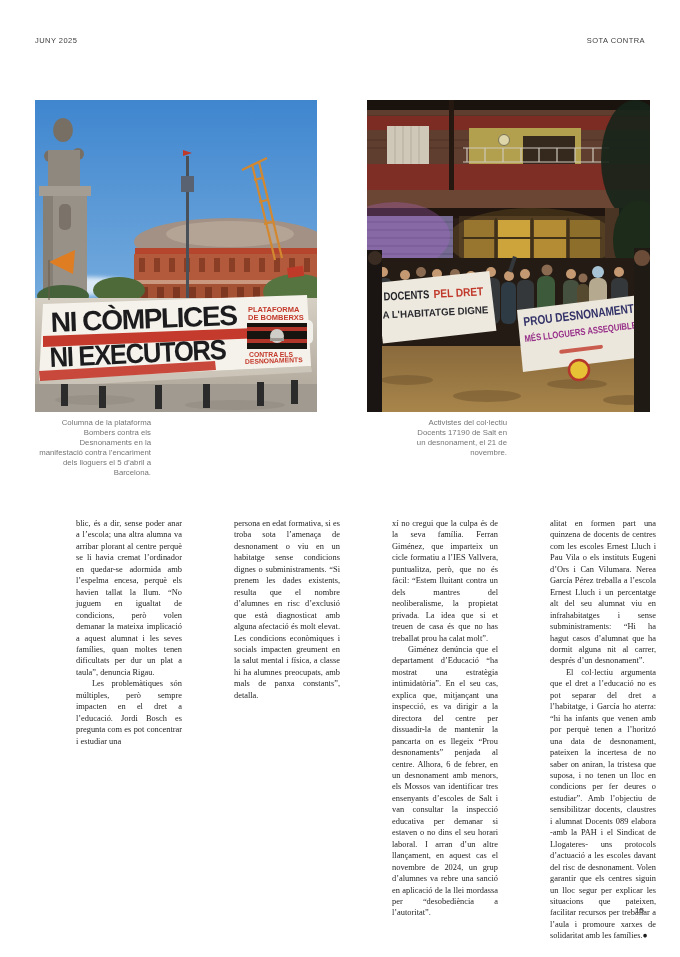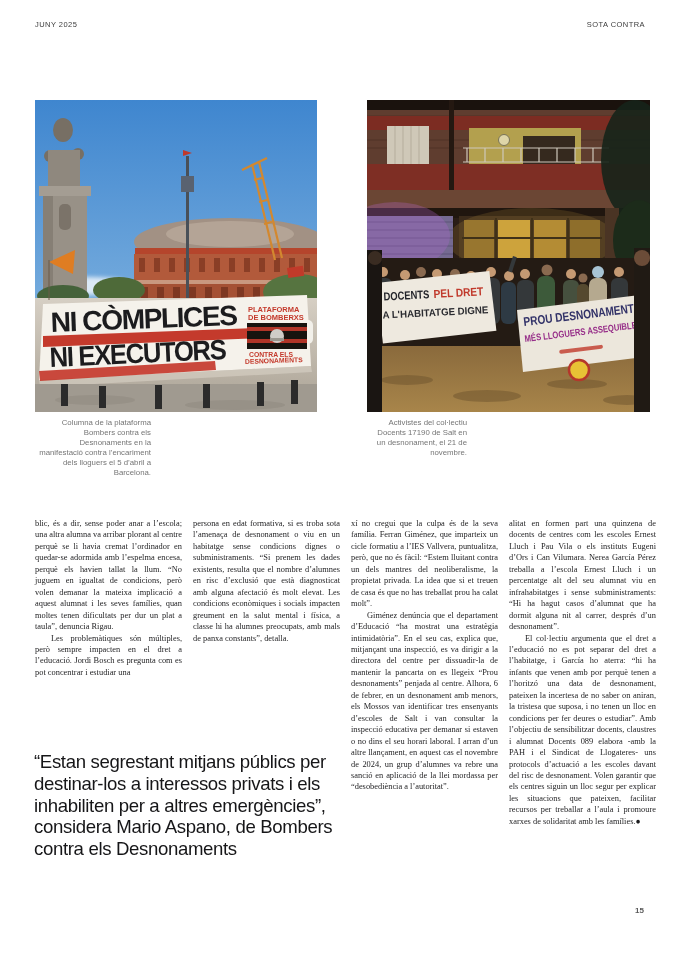--- a/index.html
+++ b/index.html
@@ -1,29 +1,29 @@
 <!DOCTYPE html>
 <html><head>
 <meta charset="utf-8">
 <style>
   html,body{margin:0;padding:0;background:#ffffff;}
   .page{position:relative;width:680px;height:957px;background:#ffffff;overflow:hidden;
         font-family:"Liberation Sans",sans-serif;}
-  .hdr{position:absolute;top:20px;left:35px;right:35px;display:flex;
+  .hdr{position:absolute;top:36px;left:35px;right:35px;display:flex;
        justify-content:space-between;font-size:7.5px;letter-spacing:.45px;color:#3c3c3c;}
   figure{margin:0;padding:0;position:absolute;top:100px;}
   .ph-left{left:35px;}
   .ph-right{left:367px;}
   figcaption{margin-top:6px;font-size:7.8px;line-height:10px;color:#757575;text-align:right;}
   .cap-l{width:116px;}
-  .cap-r{width:100px;}
+  .cap-r{width:100px;margin-left:40px;}
   .bodytext{position:absolute;top:518px;left:35px;width:621px;display:flex;gap:11px;
             font-family:"Liberation Serif",serif;font-size:8.4px;line-height:11.45px;
             color:#1d1d1f;text-align:justify;}
-  .col{width:147px;}
+  .col{width:147px;margin-left:41px;}
   .col p{margin:0;}
   .col p + p{text-indent:16px;}
   .pullquote{position:absolute;left:34px;top:751px;width:332px;font-size:18.6px;
              line-height:21.8px;letter-spacing:-.35px;color:#161618;}
   .pagenum{position:absolute;top:906px;right:36px;font-size:8px;color:#5a5a5a;font-weight:bold;}
   svg{display:block;}
 </style>
 </head>
 <body>
 
@@ -361,17 +361,16 @@
     <div class="col">
       <p>xí no cregui que la culpa és de la seva família. Ferran Giménez, que imparteix un cicle formatiu a l’IES Vallvera, puntualitza, però, que no és fàcil: “Estem lluitant contra un dels mantres del neoliberalisme, la propietat privada. La idea que si et treuen de casa és que no has treballat prou ha calat molt”.</p>
       <p>Giménez denúncia que el departament d’Educació “ha mostrat una estratègia intimidatòria”. En el seu cas, explica que, mitjançant una inspecció, es va dirigir a la directora del centre per dissuadir-la de mantenir la pancarta on es llegeix “Prou desnonaments” penjada al centre. Alhora, 6 de febrer, en un desnonament amb menors, els Mossos van identificar tres ensenyants d’escoles de Salt i van consultar la inspecció educativa per demanar si estaven o no dins el seu horari laboral. I arran d’un altre llançament, en aquest cas el novembre de 2024, un grup d’alumnes va rebre una sanció en aplicació de la llei mordassa per “desobediència a l’autoritat”.</p>
     </div>
     <div class="col">
       <p>alitat en formen part una quinzena de docents de centres com les escoles Ernest Lluch i Pau Vila o els instituts Eugeni d’Ors i Can Vilumara. Nerea García Pérez treballa a l’escola Ernest Lluch i un percentatge alt del seu alumnat viu en infrahabitatges i sense subministraments: “Hi ha hagut casos d’alumnat que ha dormit alguna nit al carrer, després d’un desnonament”.</p>
       <p>El col·lectiu argumenta que el dret a l’educació no es pot separar del dret a l’habitatge, i García ho aterra: “hi ha infants que venen amb por perquè tenen a l’horitzó una data de desnonament, pateixen la incertesa de no saber on aniran, la tristesa que suposa, i no tenen un lloc en condicions per fer deures o estudiar”. Amb l’objectiu de sensibilitzar docents, claustres i alumnat Docents 089 elabora -amb la PAH i el Sindicat de Llogateres- uns protocols d’actuació a les escoles davant del risc de desnonament. Volen garantir que els centres siguin un lloc segur per explicar les situacions que pateixen, facilitar recursos per treballar a l’aula i promoure xarxes de solidaritat amb les famílies.●</p>
     </div>
   </div>
 
-  <div class="pullquote">“Estan segrestant mitjans públics per destinar-los a interessos privats i els inhabiliten per a altres emergències”, considera Mario Aspano, de Bombers contra els Desnonaments</div>
 
   <div class="pagenum">15</div>
 
 </div>
 
 </body></html>

